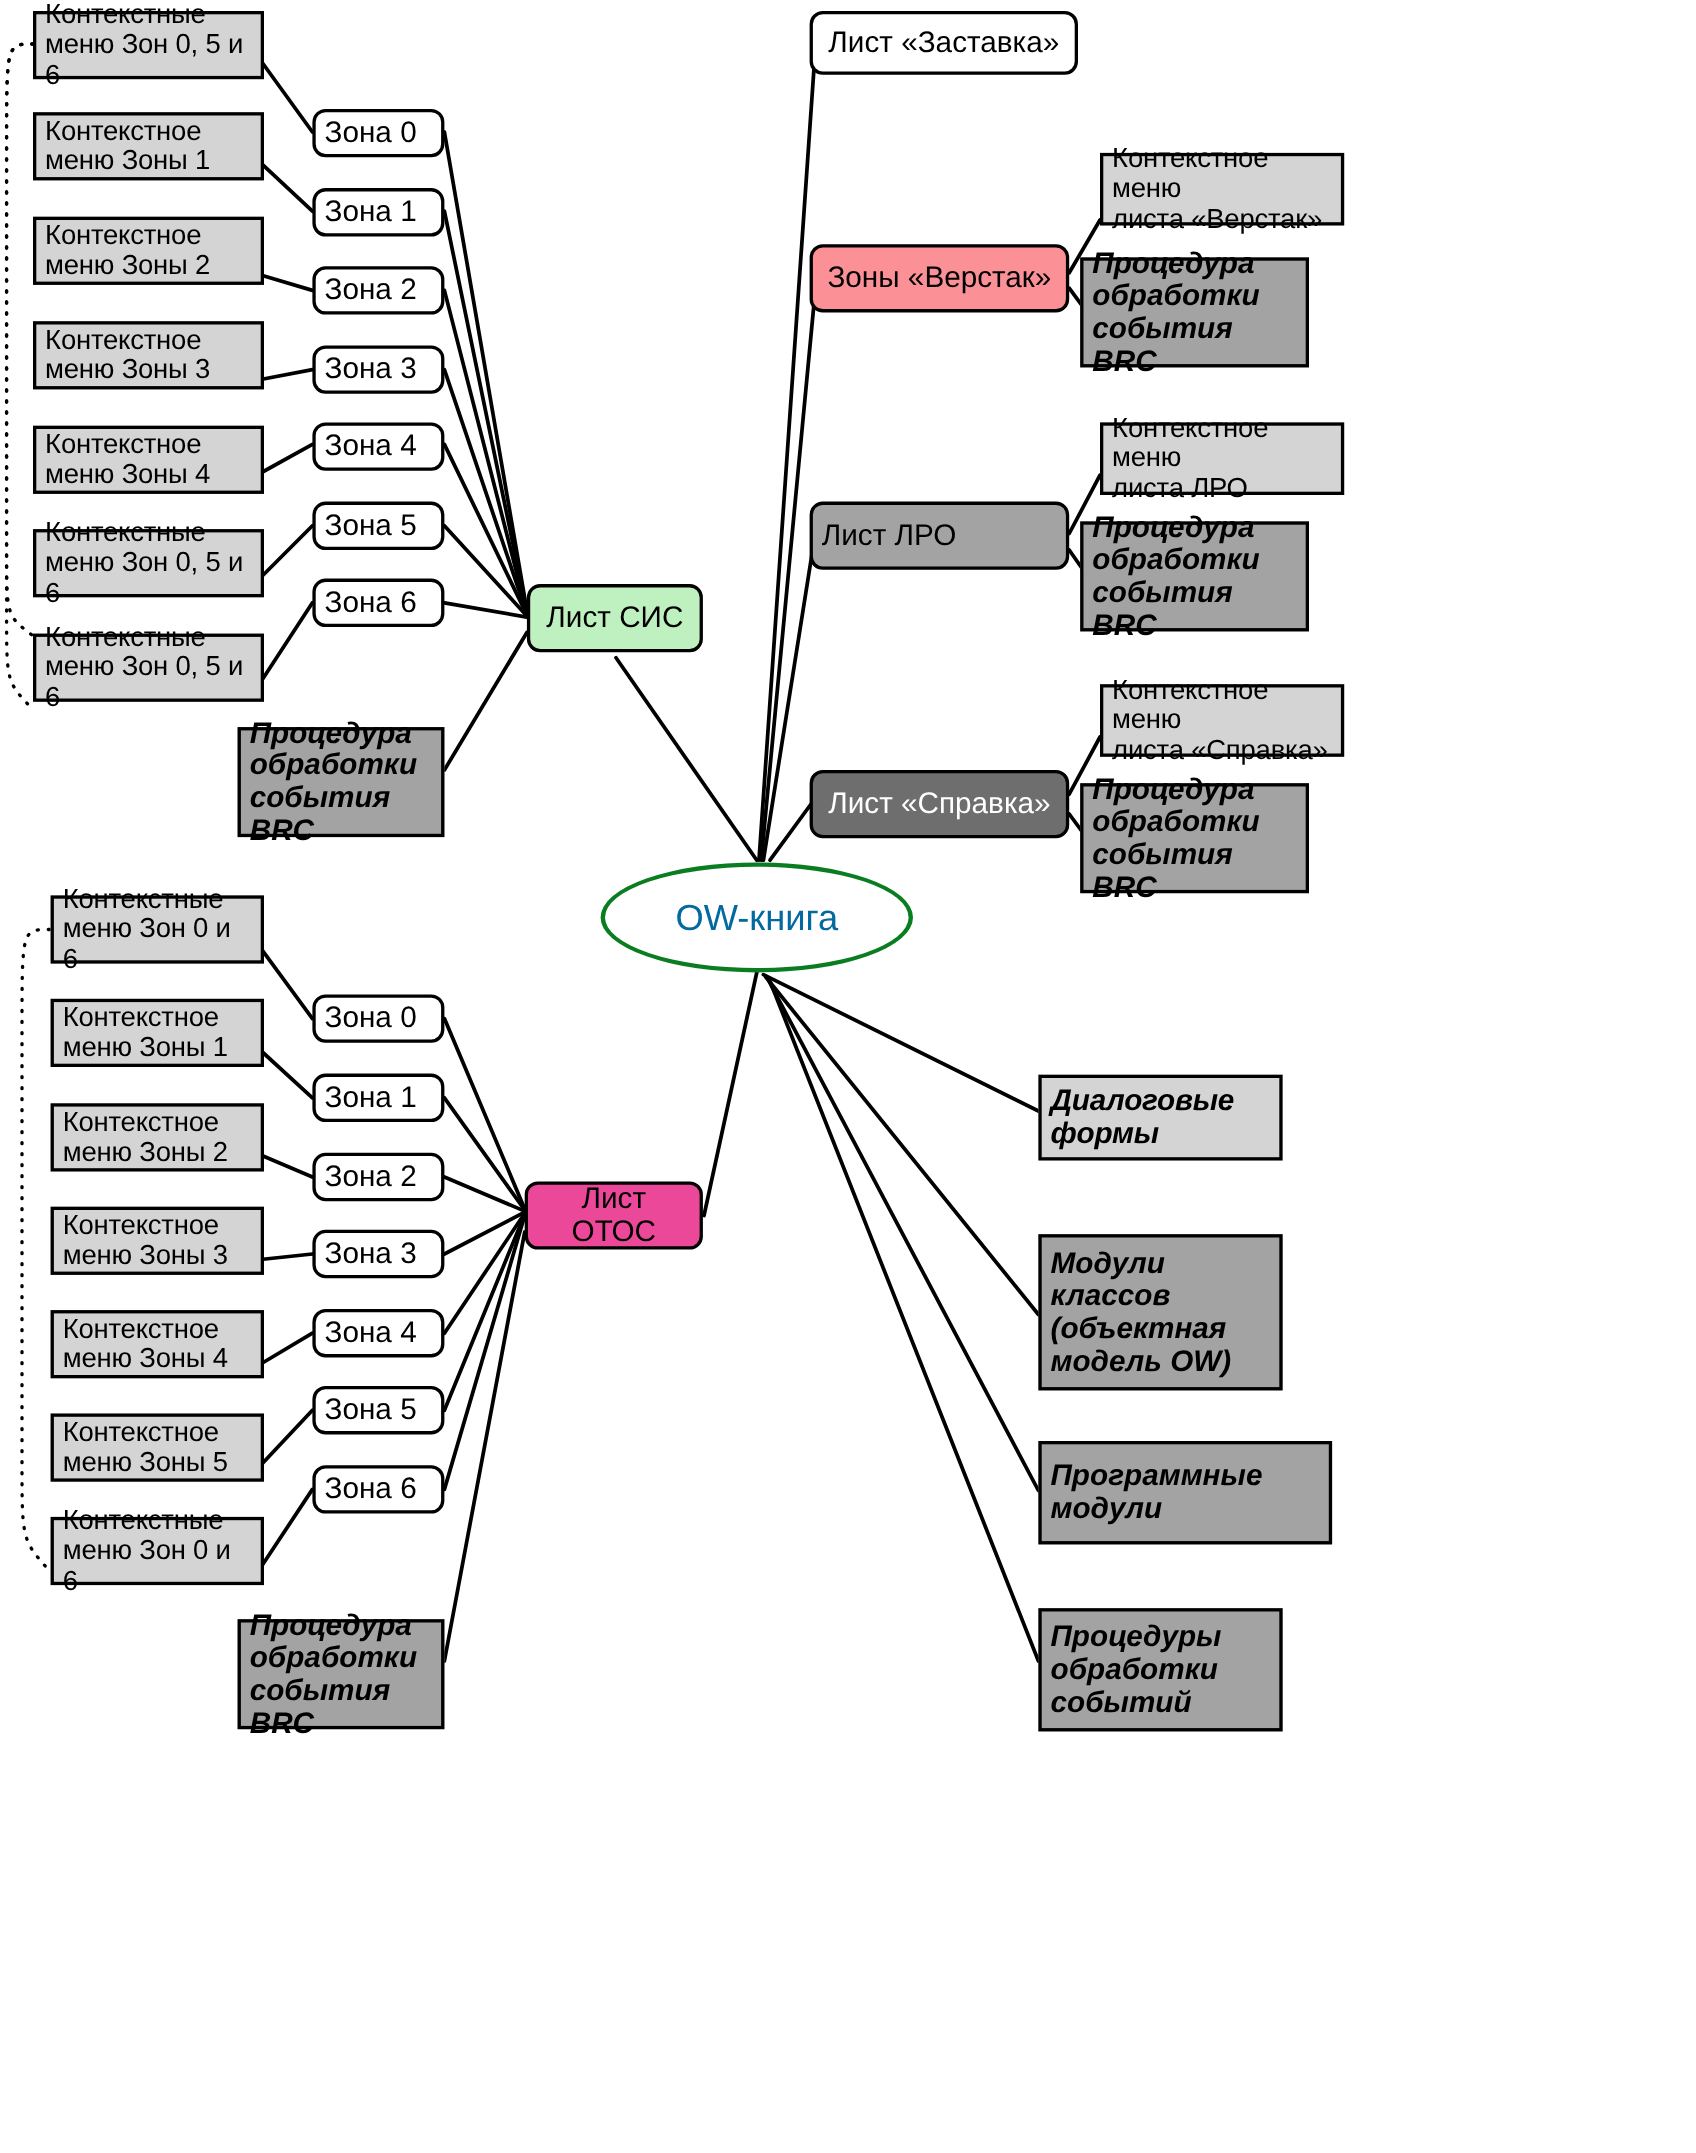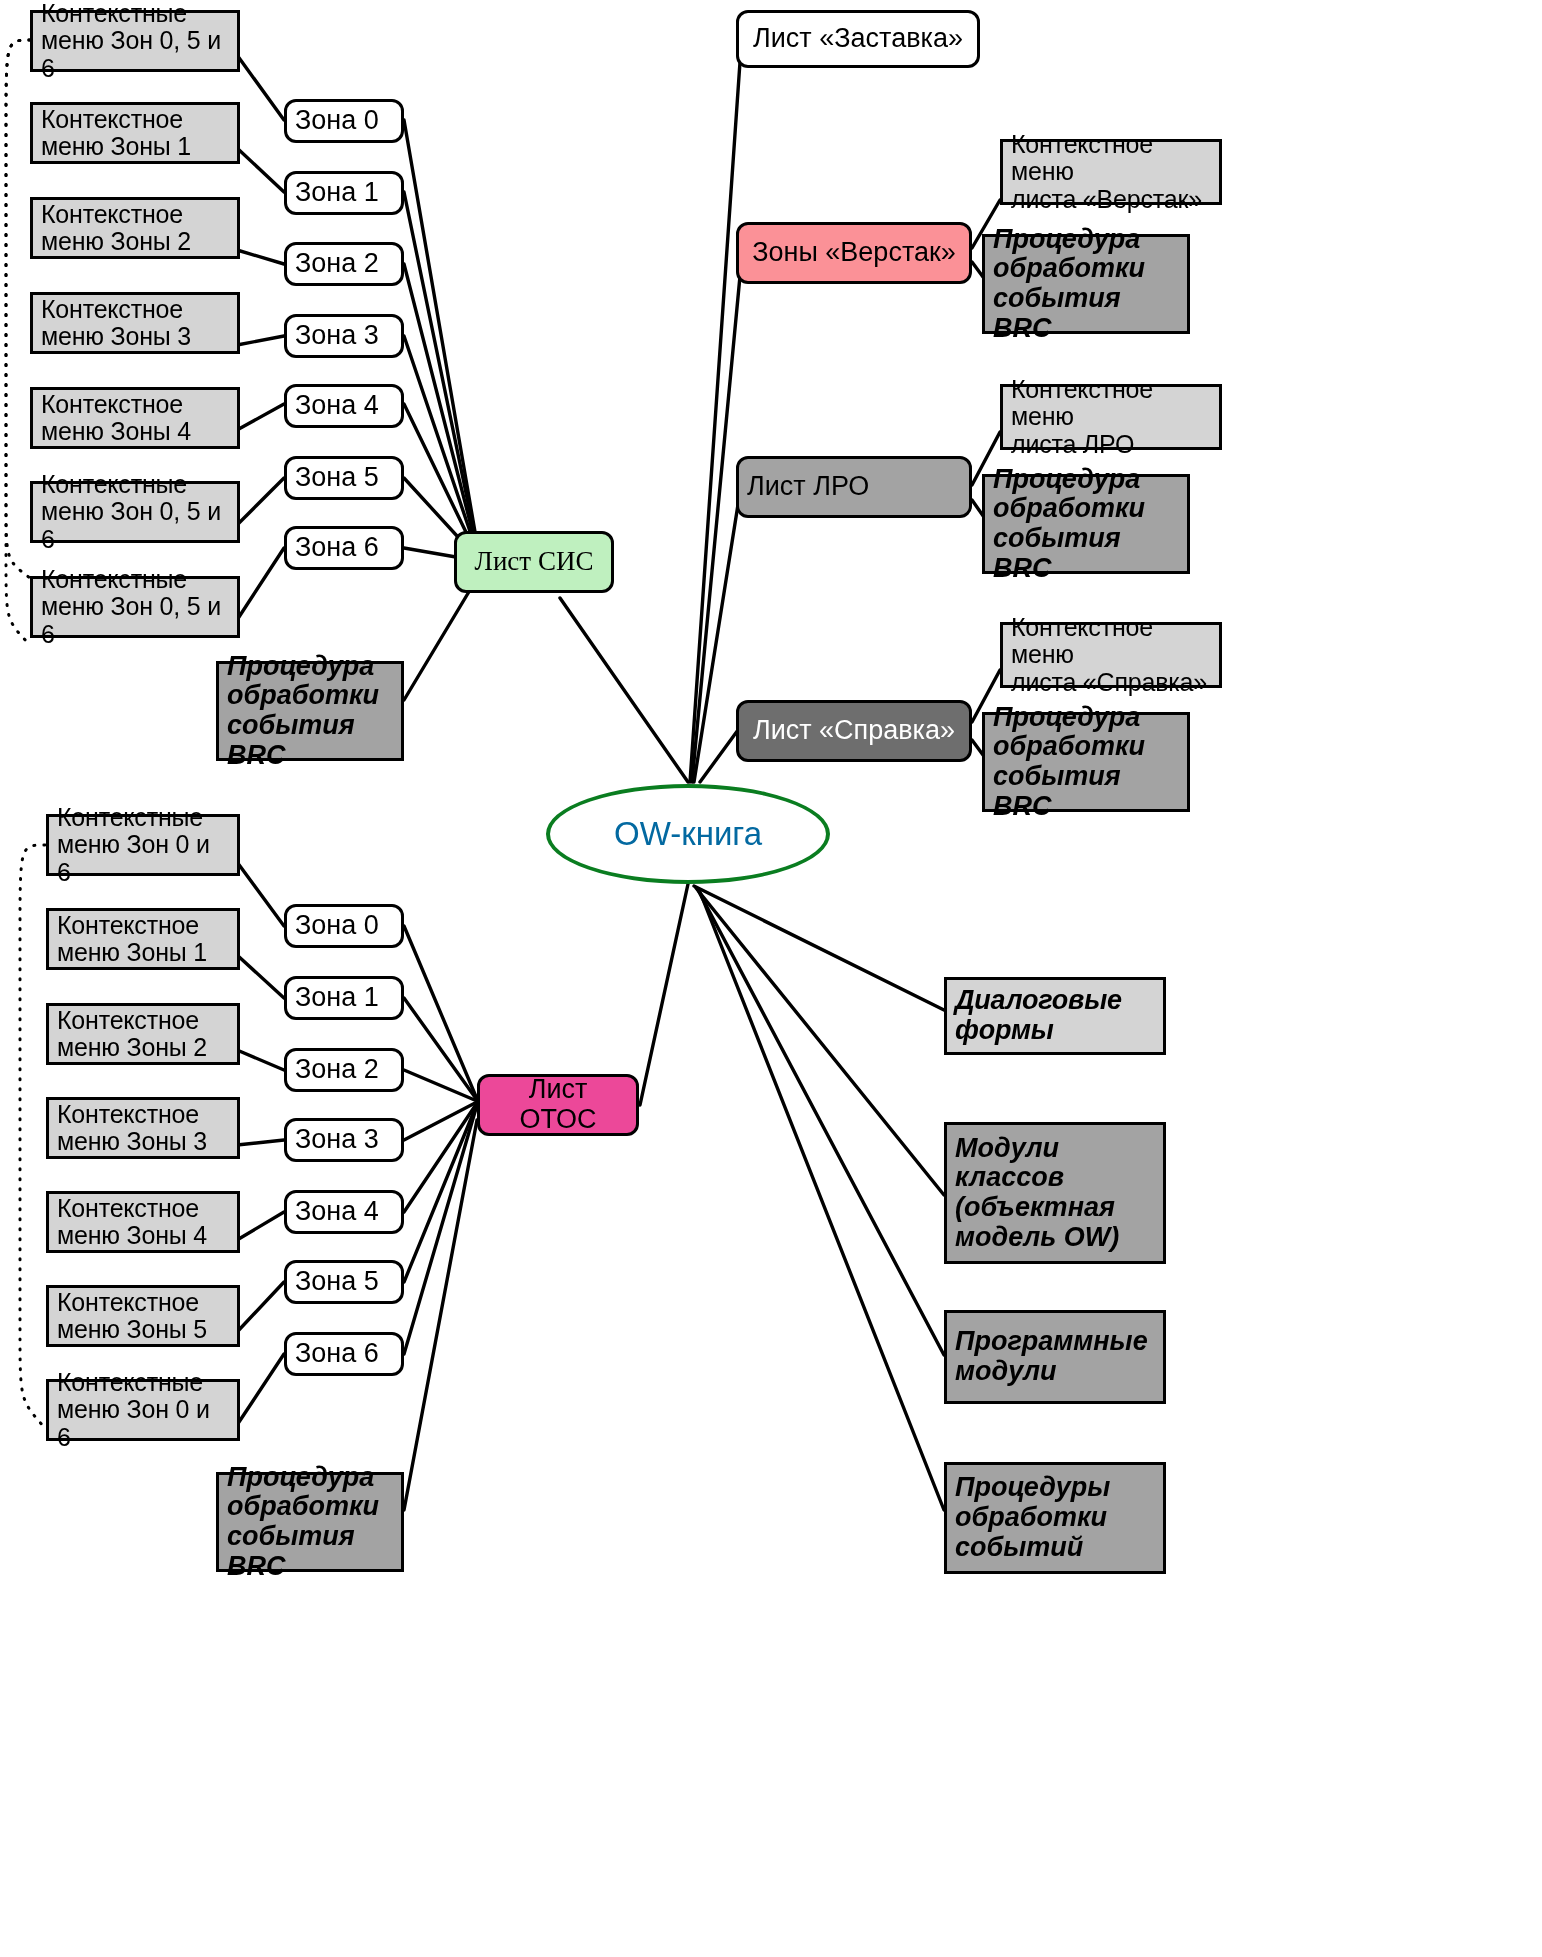--- a/index.html
+++ b/index.html
@@ -213,21 +213,21 @@
   <div class="node round zone" style="left:284px; top:526px; width:120px; height:44px;">
     <span class="txt">Зона 6</span>
   </div>
 
   <div class="node proc" style="left:216px; top:661px; width:188px; height:100px;">
     <span class="txt">Процедура
 обработки
 события BRC</span>
   </div>
 
-  <div class="node round sheet-sis" style="left:454px; top:531px; width:160px; height:62px;font-family:Liberation Serif, serif;">
+  <div class="node round sheet-sis" style="left:479px; top:531px; width:160px; height:62px;">
     <span class="txt center">Лист СИС</span>
   </div>
 
   <div class="node round sheet-plain" style="left:736px; top:10px; width:244px; height:58px;">
     <span class="txt center">Лист «Заставка»</span>
   </div>
 
   <div class="node round sheet-verst" style="left:736px; top:222px; width:236px; height:62px;">
     <span class="txt center">Зоны «Верстак»</span>
   </div>
@@ -335,21 +335,21 @@
   <div class="node ctx" style="left:944px; top:977px; width:222px; height:78px; font-style:italic; font-weight:bold; font-size:27px;">
     <span class="txt">Диалоговые
 формы</span>
   </div>
   <div class="node proc" style="left:944px; top:1122px; width:222px; height:142px;">
     <span class="txt">Модули
 классов
 (объектная
 модель OW)</span>
   </div>
-  <div class="node proc" style="left:944px; top:1310px; width:222px; height:94px;">
+  <div class="node proc" style="left:944px; top:1310px; width:267px; height:94px;">
     <span class="txt">Программные
 модули</span>
   </div>
   <div class="node proc" style="left:944px; top:1462px; width:222px; height:112px;">
     <span class="txt">Процедуры
 обработки
 событий</span>
   </div>
 
 </div>

